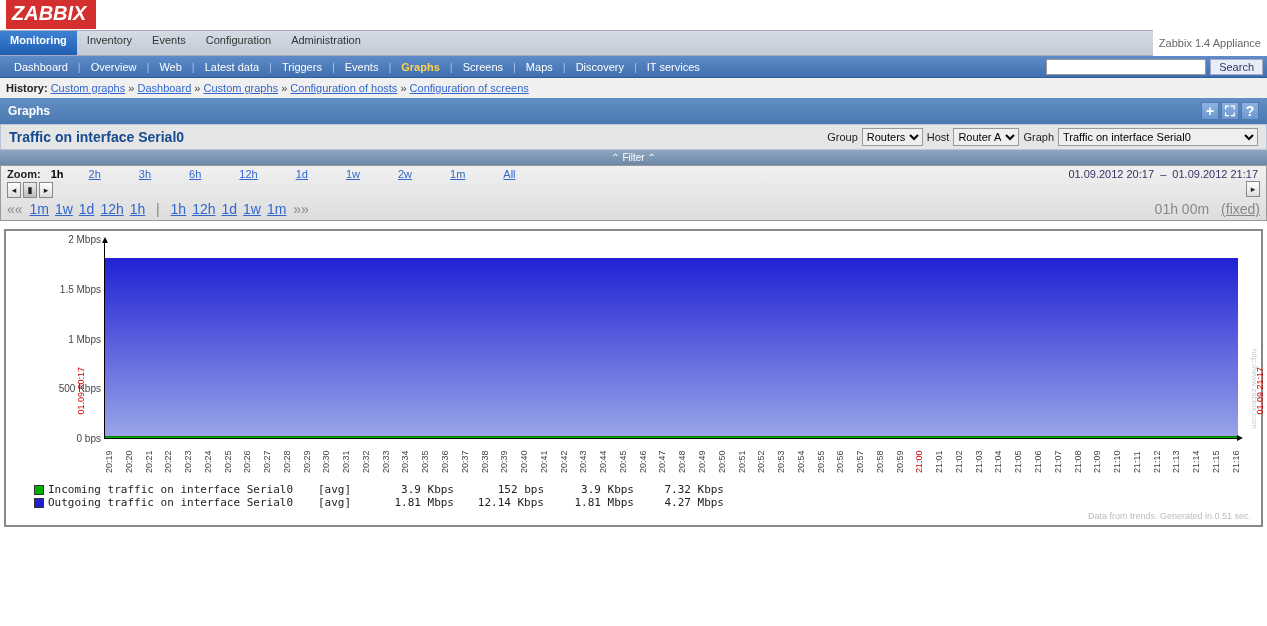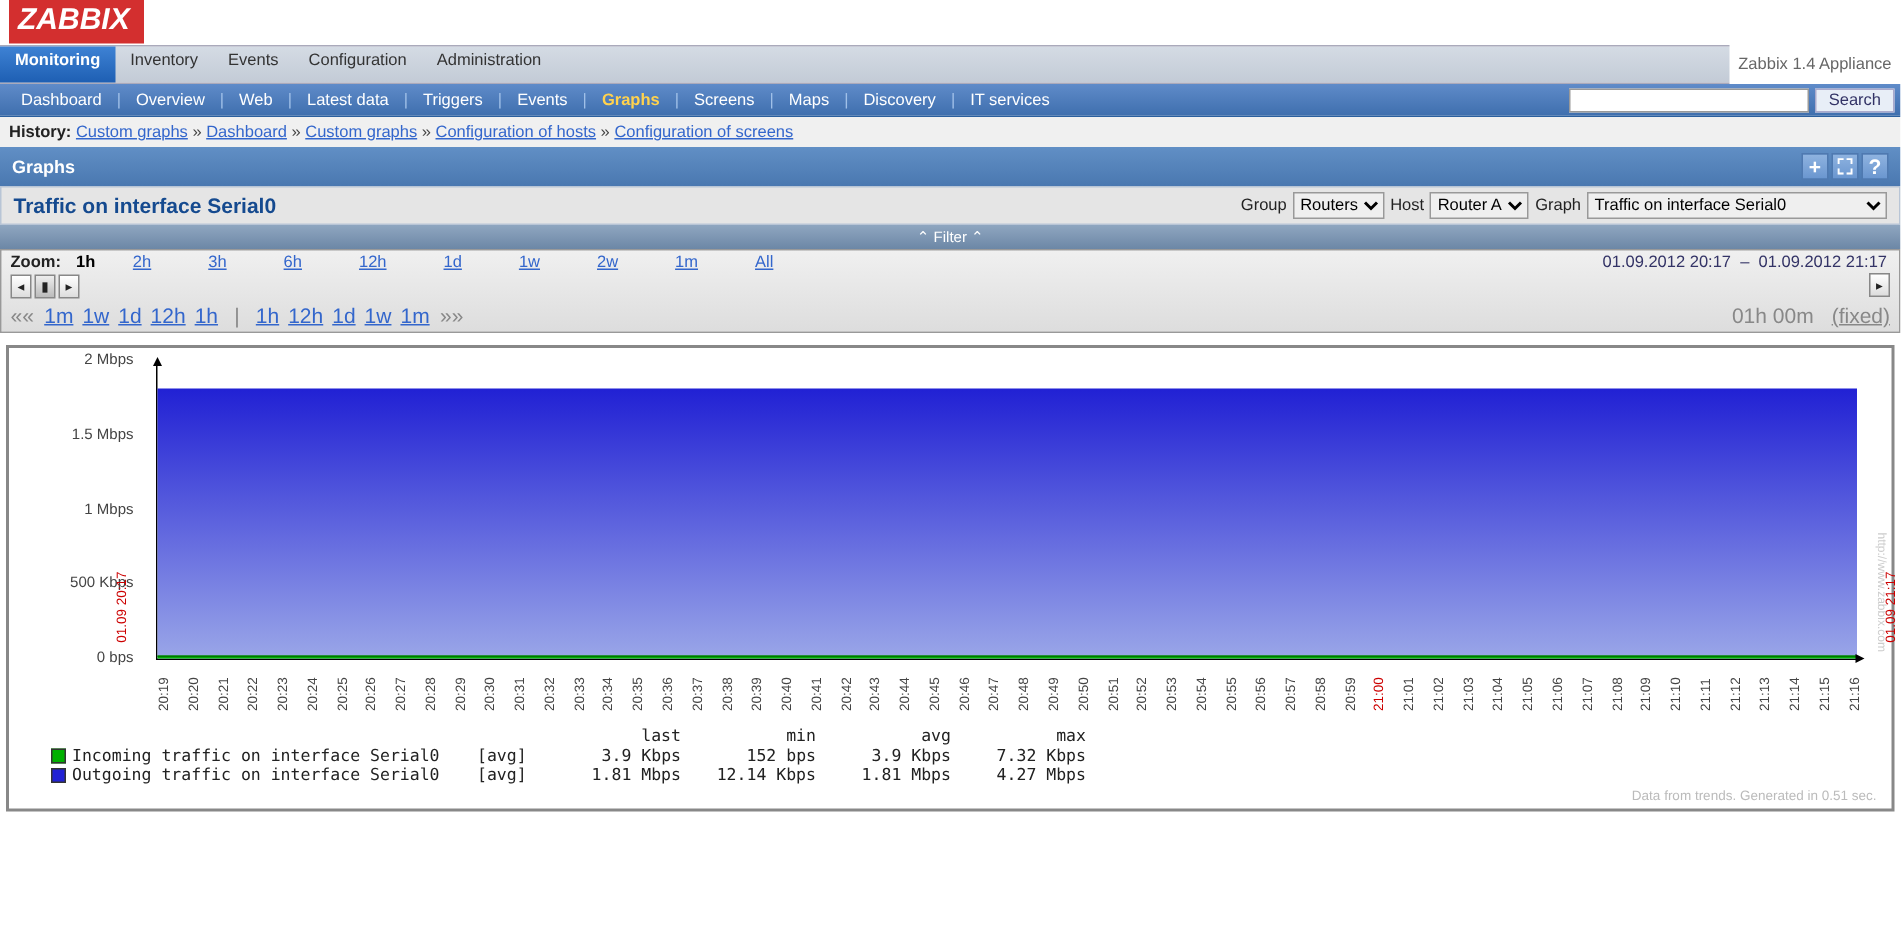--- a/index.html
+++ b/index.html
@@ -51,21 +51,21 @@
 .arrowbtn { width: 14px; height: 16px; border: 1px solid #888; background: linear-gradient(#fff,#ddd); font-size: 9px; text-align: center; cursor: pointer; line-height: 14px; }
 .navrow { font-size: 14px; margin-top: 3px; color: #888; }
 .navrow a { margin: 0 3px; }
 .navrow .fixed { float: right; color: #888; text-decoration: underline; }
 
 .graphwrap { border: 2px solid #888; margin: 8px 4px; padding: 8px 10px 4px 10px; background: #fff; position: relative; }
 .graphtitle { text-align: center; font-size: 15px; color: #333; margin-bottom: 6px; }
 .plot { position: relative; height: 200px; margin-left: 88px; margin-right: 10px; border-left: 1px solid #000; border-bottom: 1px solid #000; }
 .plot::before { content: ""; position: absolute; left: -3px; top: -2px; width: 0; height: 0; border-left: 3px solid transparent; border-right: 3px solid transparent; border-bottom: 6px solid #000; }
 .plot::after { content: ""; position: absolute; right: -2px; bottom: -3px; width: 0; height: 0; border-top: 3px solid transparent; border-bottom: 3px solid transparent; border-left: 6px solid #000; }
-.ytick { position: absolute; right: 100%; margin-right: 16px; font-size: 10px; color: #444; white-space: nowrap; transform: translateY(50%); }
+.ytick { position: absolute; right: 100%; margin-right: 4px; font-size: 10px; color: #444; white-space: nowrap; transform: translateY(50%); }
 .area-out { position: absolute; left: 0; right: 3px; bottom: 0; height: 90.5%; background: linear-gradient(#2121d4,#9aa6e8); }
 .area-in { position: absolute; left: 0; right: 3px; bottom: 0; height: 2px; background: #00b000; border-top:1px solid #070; }
 .xticks { margin-left: 88px; margin-right: 10px; display: flex; justify-content: space-between; }
 .xtick { font-size: 9px; color: #444; writing-mode: vertical-rl; transform: rotate(180deg); padding-top: 2px; height: 36px; }
 .xtick.red { color: #c00; }
 .redlabel { position: absolute; font-size: 9px; color: #c00; writing-mode: vertical-rl; transform: rotate(180deg); }
 
 .legend { margin-top: 8px; font-family: monospace; font-size: 11px; color: #222; display: flex; flex-direction: column; align-items: flex-start; margin-left: 18px; }
 .legend .hdr { display: flex; }
 .legend .row { display: flex; align-items: center; }
@@ -249,27 +249,20 @@
       <div class="xtick">21:12</div>
       <div class="xtick">21:13</div>
       <div class="xtick">21:14</div>
       <div class="xtick">21:15</div>
       <div class="xtick">21:16</div>
     </div>
   <div class="redlabel" style="left:70px; bottom:110px;">01.09 20:17</div>
   <div class="redlabel" style="right:-4px; bottom:110px;">01.09 21:17</div>
 
   <div class="legend">
-      <div class="hdr">
-        <span style="display: inline-block; width: 330px;"></span>
-        <span class="col" style="width: 90px;">last</span>
-        <span class="col" style="width: 90px;">min</span>
-        <span class="col" style="width: 90px;">avg</span>
-        <span class="col" style="width: 90px;">max</span>
-      </div>
       <div class="row">
         <span class="sw" style="background: rgb(0, 176, 0);"></span>
         <span style="display: inline-block; width: 270px;">Incoming traffic on interface Serial0</span>
         <span style="display: inline-block; width: 46px;">[avg]</span>
         <span class="col" style="width: 90px;">3.9 Kbps</span>
         <span class="col" style="width: 90px;">152 bps</span>
         <span class="col" style="width: 90px;">3.9 Kbps</span>
         <span class="col" style="width: 90px;">7.32 Kbps</span>
       </div>
       <div class="row">

